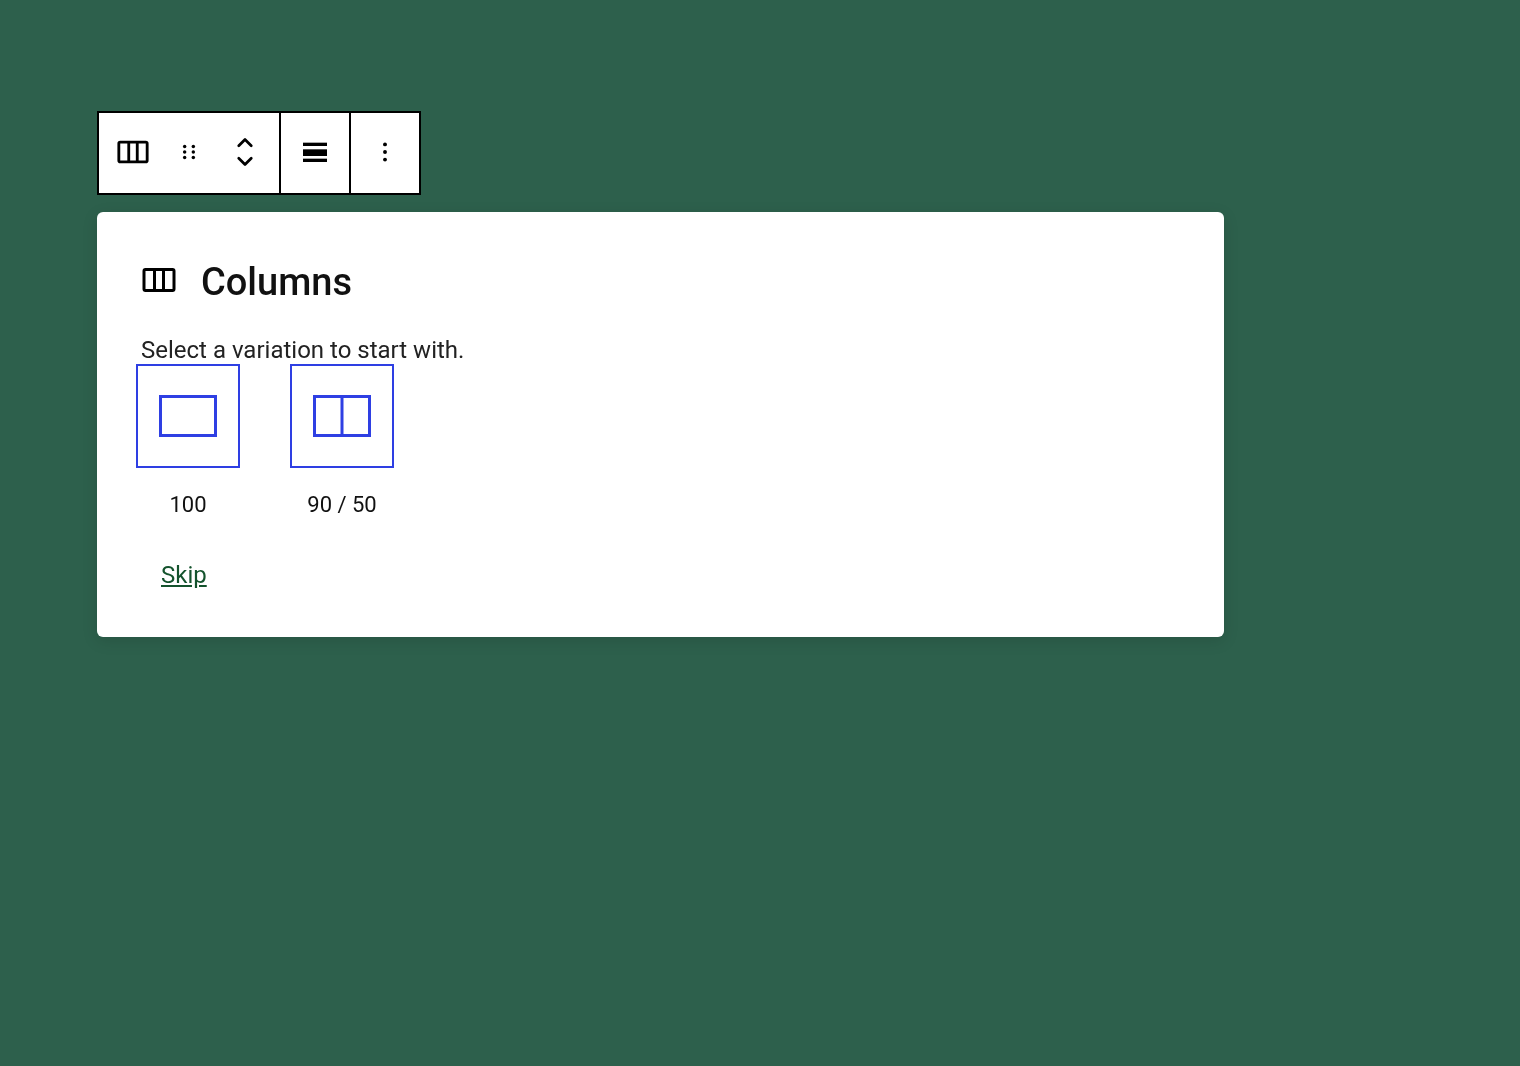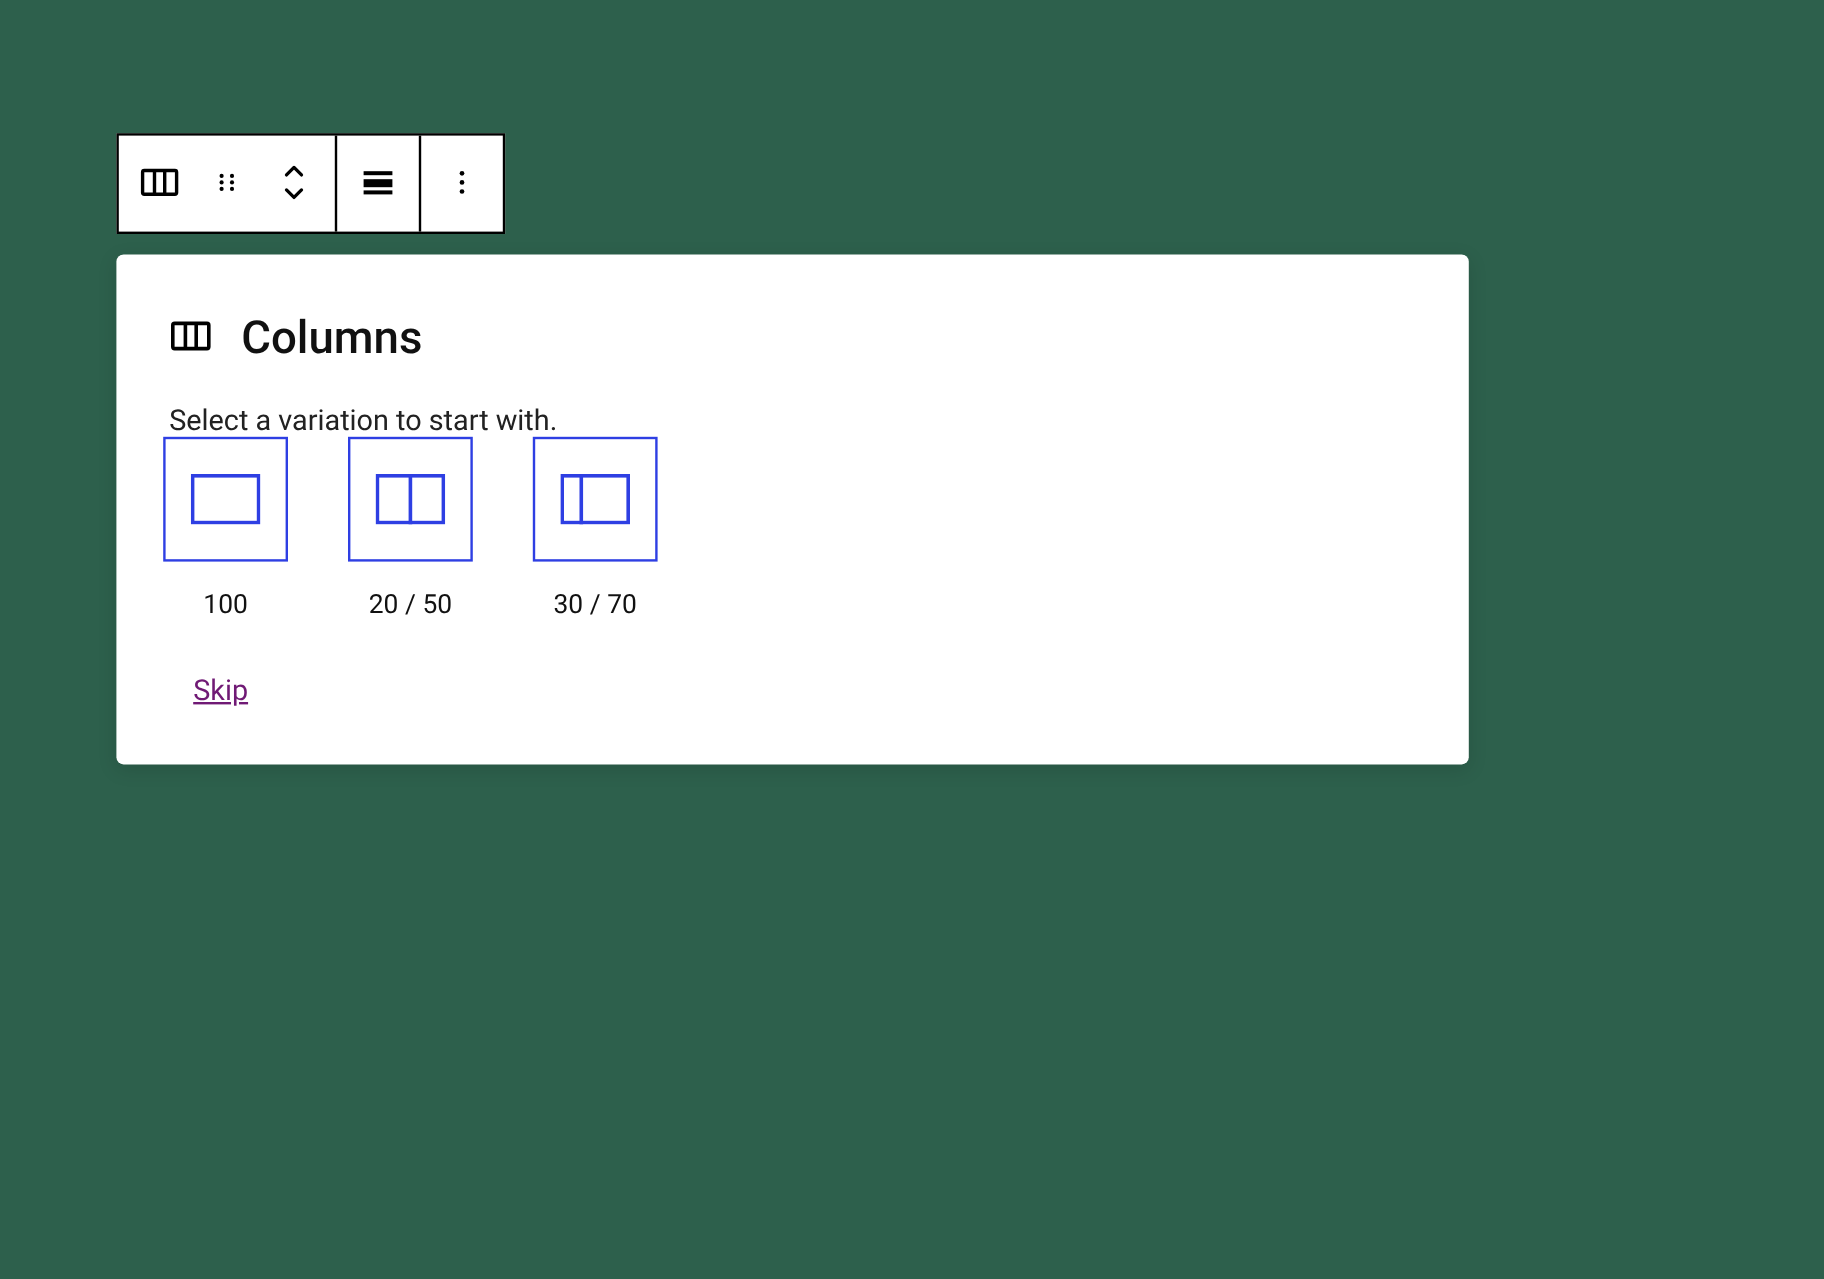--- a/index.html
+++ b/index.html
@@ -92,21 +92,21 @@
   }
   .variation-label {
     font-size: 22px;
     color: #111;
     white-space: nowrap;
   }
 
   .skip-link {
     display: inline-block;
     font-size: 24px;
-    color: #701a75;
+    color: #14532d;
     text-decoration: underline;
     cursor: pointer;
     margin-left: 20px;
   }
 </style>
 </head>
 <body>
 
 <div class="toolbar">
   <div class="toolbar-group">
@@ -187,27 +187,18 @@
         </div>
         <span class="variation-label">100</span>
       </div>
       <div class="variation">
         <div class="variation-box">
           <svg width="58" height="42" viewBox="0 0 58 42" fill="none">
          <rect x="1.5" y="1.5" width="55" height="39" stroke="#2e3fe3" stroke-width="3"></rect>
          <line x1="29" y1="0" x2="29" y2="42" stroke="#2e3fe3" stroke-width="3"></line>
        </svg>
         </div>
-        <span class="variation-label">20 / 50</span>
-      </div>
-      <div class="variation">
-        <div class="variation-box">
-          <svg width="58" height="42" viewBox="0 0 58 42" fill="none">
-         <rect x="1.5" y="1.5" width="55" height="39" stroke="#2e3fe3" stroke-width="3"></rect>
-         <line x1="17.4" y1="0" x2="17.4" y2="42" stroke="#2e3fe3" stroke-width="3"></line>
-       </svg>
-        </div>
-        <span class="variation-label">30 / 70</span>
+        <span class="variation-label">90 / 50</span>
       </div>
     </div>
 
   <a class="skip-link">Skip</a>
 </div>
 
 </body></html>

